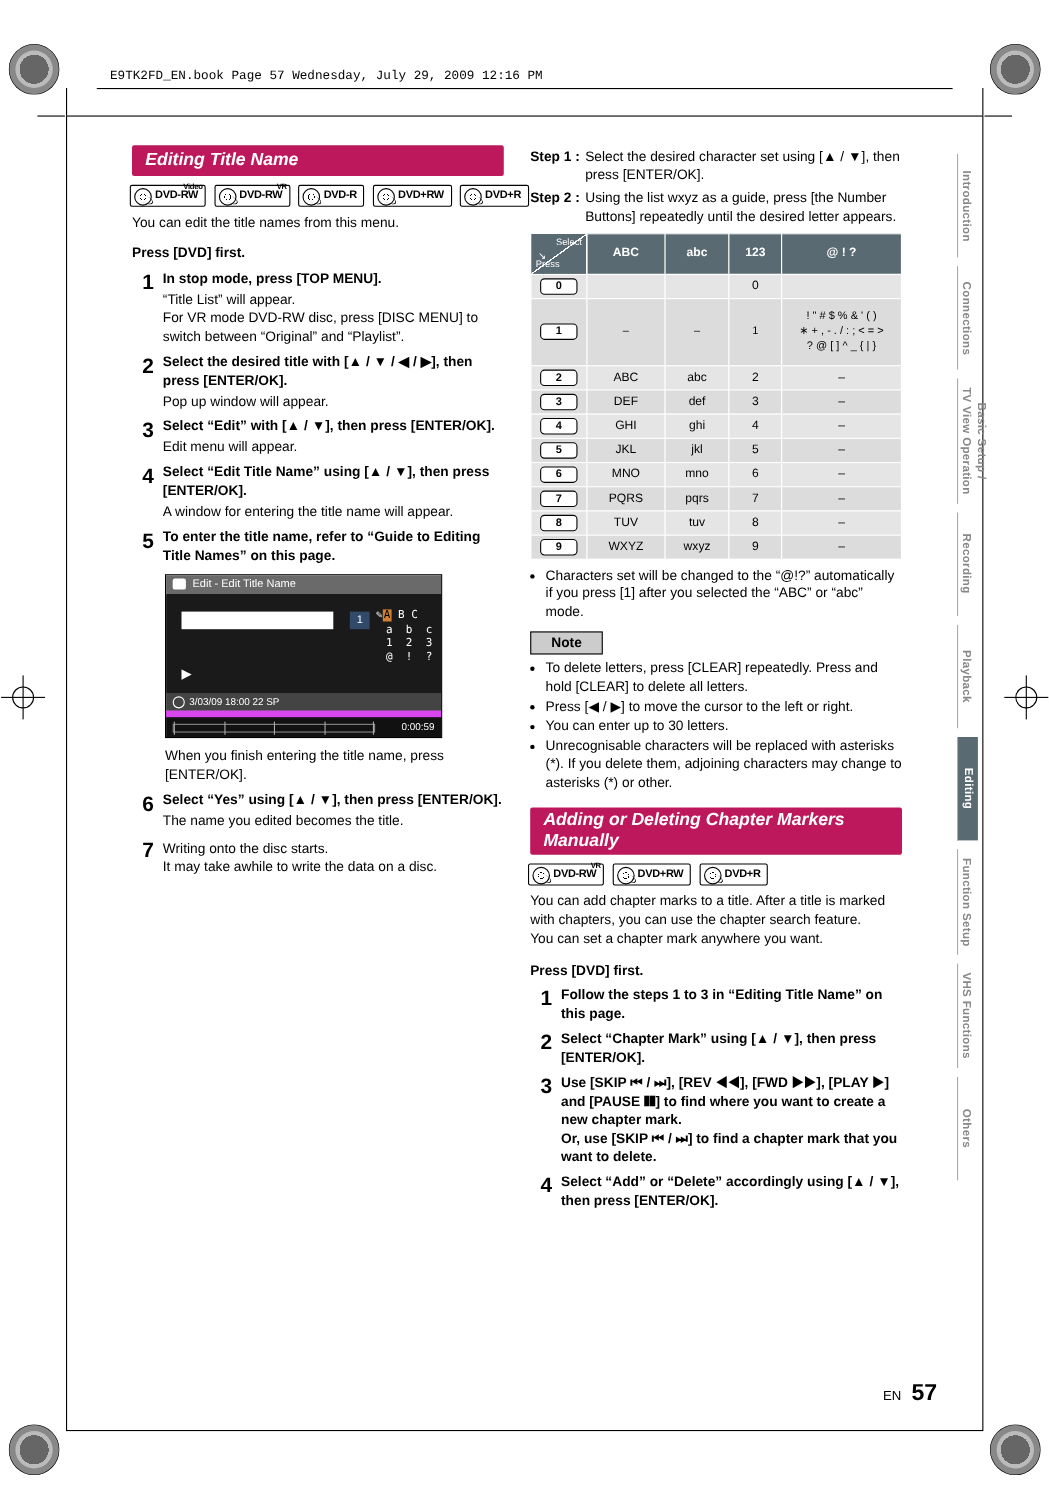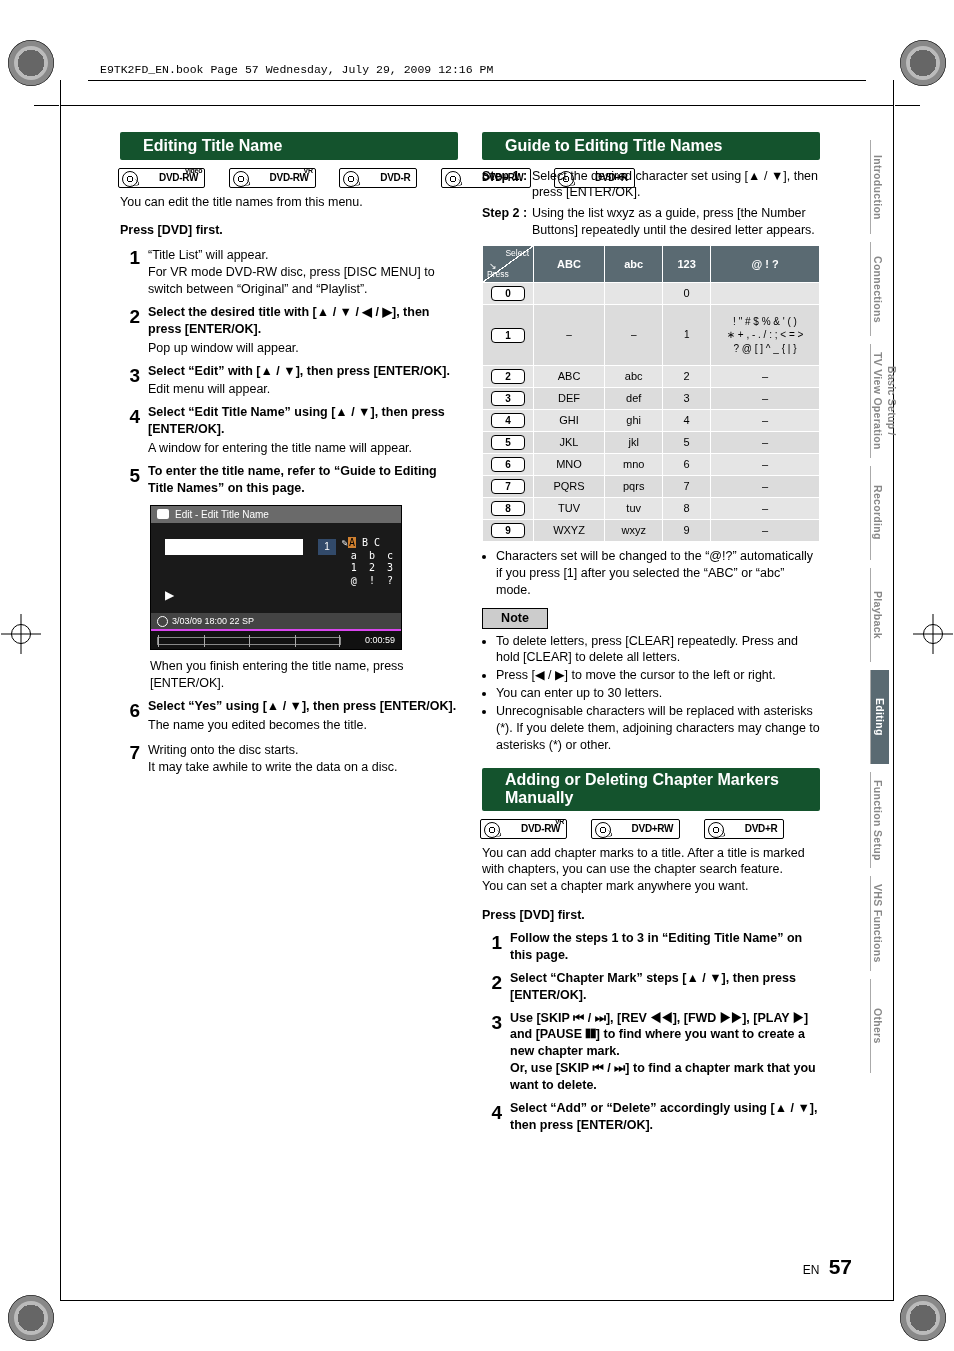--- a/index.html
+++ b/index.html
@@ -25,23 +25,23 @@
   .tick.tr2{right:60px;top:80px;width:1px;height:25px}
   .header-note{position:absolute;left:100px;top:62px;font-size:11.5px;font-family:"Courier New",monospace;letter-spacing:0}
   .header-rule{position:absolute;left:88px;top:80px;right:88px;height:1px;border-top:0.5px solid #000}
   .header-rule::before{content:"";position:absolute;left:0;right:0;top:-6px}
 
   
   .page{position:absolute;left:120px;top:130px;width:700px;bottom:120px}
   .col{position:absolute;top:0;width:338px}
   .col.left{left:0}
   .col.right{right:0}
-  .sec-head{background:#14532d;color:#fff;font-weight:bold;font-size:16px;padding:3px 23px;border-radius:2px;margin:2px 0 8px}
+  .sec-head{background:#be185d;color:#fff;font-weight:bold;font-style:italic;font-size:16px;padding:3px 12px;border-radius:2px;margin:2px 0 8px}
   .discs{margin:4px 0 6px;position:relative;white-space:nowrap;margin-left:-2px}
-  .disc{display:inline-block;vertical-align:middle;border:1.2px solid #000;height:18px;padding:0 6px 0 40px;margin-right:20px;font-size:10px;font-weight:bold;position:relative;line-height:17px;letter-spacing:-0.3px;border-radius:2px}
+  .disc{display:inline-block;vertical-align:middle;border:1.2px solid #000;height:18px;padding:0 6px 0 22px;margin-right:4px;font-size:10px;font-weight:bold;position:relative;line-height:17px;letter-spacing:-0.3px;border-radius:2px}
   .disc::before{content:"";position:absolute;left:3px;top:2px;width:14px;height:14px;border-radius:50%;border:1px solid #000;background:radial-gradient(circle,#fff 0 25%,#000 25% 30%,#fff 30% 100%)}
   .disc::after{content:"";position:absolute;left:2px;top:8px;width:18px;height:7px;border-radius:0 100% 100% 0/0 100% 100% 0;transform:rotate(25deg);border-right:1px solid #000}
   .disc sup{position:absolute;top:-7px;right:2px;font-size:7px}
   .bodytext{font-size:12.5px}
   .bold{font-weight:bold}
   .stepnum{font-weight:bold;font-size:19px;display:inline-block;width:20px;text-align:right;margin-right:8px;vertical-align:top}
   .step{display:flex;margin:6px 0 2px}
   .step .stepbody{flex:1}
   .stepbody .sub{margin-top:2px}
   .indent{margin-left:30px}
@@ -50,21 +50,21 @@
   .figtitle{background:#6a6a6a;color:#fff;font-size:10px;padding:2px 6px;display:flex;align-items:center;gap:6px}
   .figicon{display:inline-block;width:12px;height:10px;background:#fff;border-radius:2px;position:relative}
   .figmain{height:90px;background:#1a1a1a;position:relative}
   .figinput{position:absolute;left:14px;top:16px;width:138px;height:16px;background:#fff}
   .fignum{position:absolute;right:65px;top:16px;width:18px;height:16px;background:#324a6a;color:#fff;font-size:10px;text-align:center;line-height:16px}
   .figchars{position:absolute;right:8px;top:14px;color:#fff;font-size:10px;font-family:monospace;line-height:1.25;white-space:pre}
   .figchars .hl{background:#d08030;color:#000;padding:0 1px}
   .figplay{position:absolute;left:14px;bottom:10px;color:#fff;font-size:12px}
   .figstatus{background:#444;color:#fff;font-size:9px;padding:2px 6px;display:flex;align-items:center;gap:4px}
   .figstatus .disc-mini{display:inline-block;width:9px;height:9px;border-radius:50%;border:1px solid #fff}
-  .figprogress{height:18px;background:#111;position:relative;border-top:2px solid #d946ef}
+  .figprogress{height:18px;background:#111;position:relative;border-top:6px solid #d946ef}
   .figprogress .bar{position:absolute;left:6px;right:60px;top:6px;height:6px;border:1px solid #888}
   .figprogress .bar i{position:absolute;top:-3px;width:1px;height:12px;background:#aaa}
   .figprogress .time{position:absolute;right:6px;top:3px;color:#fff;font-size:9px}
 
   
   .rstep{display:flex;margin:4px 0}
   .rstep .lab{width:50px;font-weight:bold;flex-shrink:0}
   .rstep .lab::after{content:" :"}
   .rstep .body{flex:1}
   table.chartab{border-collapse:collapse;width:100%;font-size:11px;margin:6px 0}
@@ -146,20 +146,21 @@
       <span class="disc"><span>DVD+RW</span></span>
       <span class="disc"><span>DVD+R</span></span>
     </div>
     <div class="bodytext">You can edit the title names from this menu.</div>
     <div class="bodytext bold" style="margin-top:12px">Press [DVD] first.</div>
 
     <div id="left-steps">
         <div class="step">
           <span class="stepnum">1</span>
       <div class="stepbody">
+        <div class="bold" style="white-space:pre-line">In stop mode, press [TOP MENU].</div>
         <div class="sub bodytext" style="white-space:pre-line">“Title List” will appear.
 For VR mode DVD-RW disc, press [DISC MENU] to switch between “Original” and “Playlist”.</div>
       </div>
         </div>
         <div class="step">
           <span class="stepnum">2</span>
       <div class="stepbody">
         <div class="bold" style="white-space:pre-line">Select the desired title with [▲ / ▼ / ◀ / ▶], then press [ENTER/OK].</div>
         <div class="sub bodytext" style="white-space:pre-line">Pop up window will appear.</div>
       </div>
@@ -232,21 +233,20 @@
           <span class="stepnum">7</span>
       <div class="stepbody">
         <div class="sub bodytext" style="white-space:pre-line">Writing onto the disc starts.
 It may take awhile to write the data on a disc.</div>
       </div>
         </div>
       </div>
   </div>
 
   <div class="col right">
-    <div class="sec-head">Guide to Editing Title Names</div>
     <div id="gsteps">
         <div class="rstep">
           <div class="lab">Step 1</div>
           <div class="body bodytext">Select the desired character set using [▲ / ▼], then press [ENTER/OK].</div>
         </div>
         <div class="rstep">
           <div class="lab">Step 2</div>
           <div class="body bodytext">Using the list wxyz as a guide, press [the Number Buttons] repeatedly until the desired letter appears.</div>
         </div>
       </div>
@@ -365,21 +365,21 @@
         <div class="step">
           <span class="stepnum">1</span>
       <div class="stepbody">
         <div class="bold" style="white-space:pre-line">Follow the steps 1 to 3 in “Editing Title Name” on this page.</div>
 
       </div>
         </div>
         <div class="step">
           <span class="stepnum">2</span>
       <div class="stepbody">
-        <div class="bold" style="white-space:pre-line">Select “Chapter Mark” steps [▲ / ▼], then press [ENTER/OK].</div>
+        <div class="bold" style="white-space:pre-line">Select “Chapter Mark” using [▲ / ▼], then press [ENTER/OK].</div>
 
       </div>
         </div>
         <div class="step">
           <span class="stepnum">3</span>
       <div class="stepbody">
         <div class="bold" style="white-space:pre-line">Use [SKIP ⏮ / ⏭], [REV ◀◀], [FWD ▶▶], [PLAY ▶] and [PAUSE ❚❚] to find where you want to create a new chapter mark.
 Or, use [SKIP ⏮ / ⏭] to find a chapter mark that you want to delete.</div>
 
       </div>

